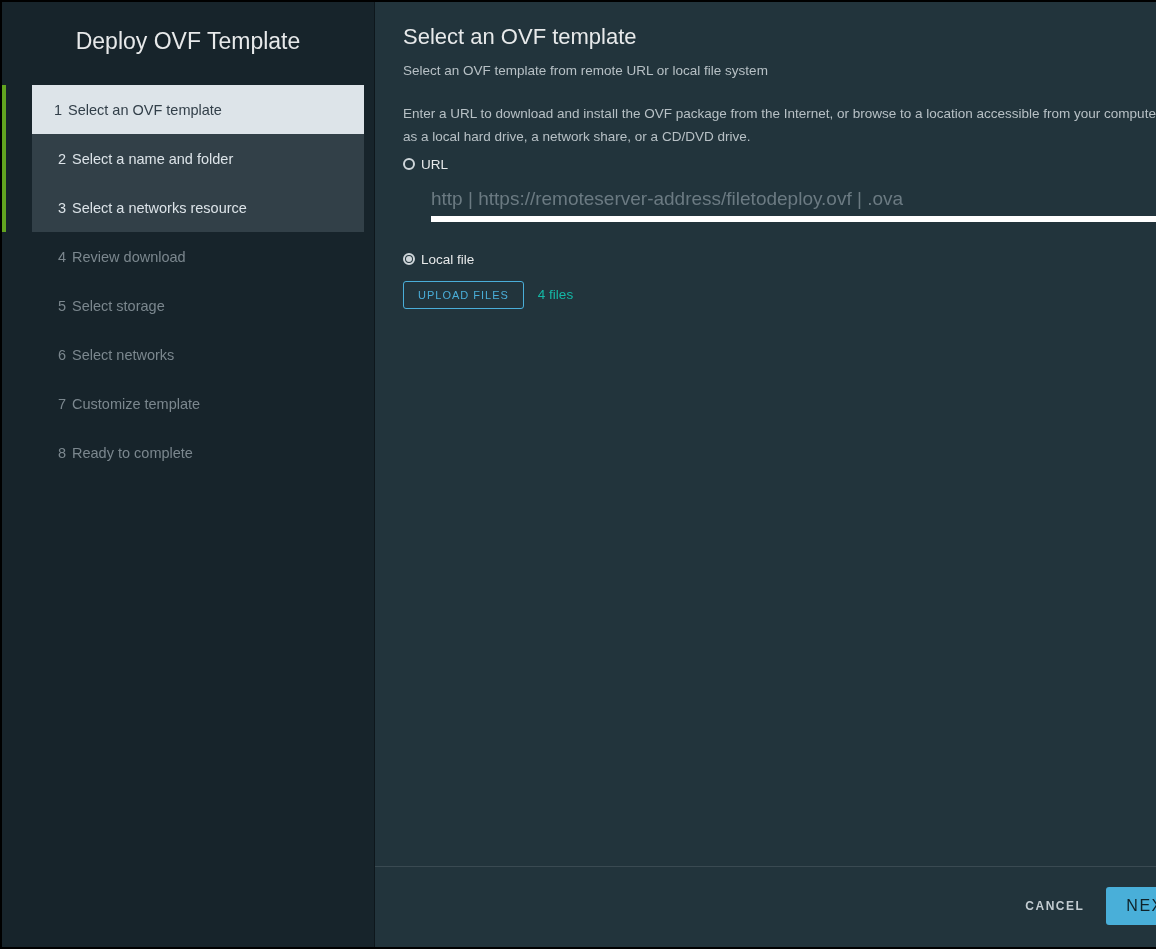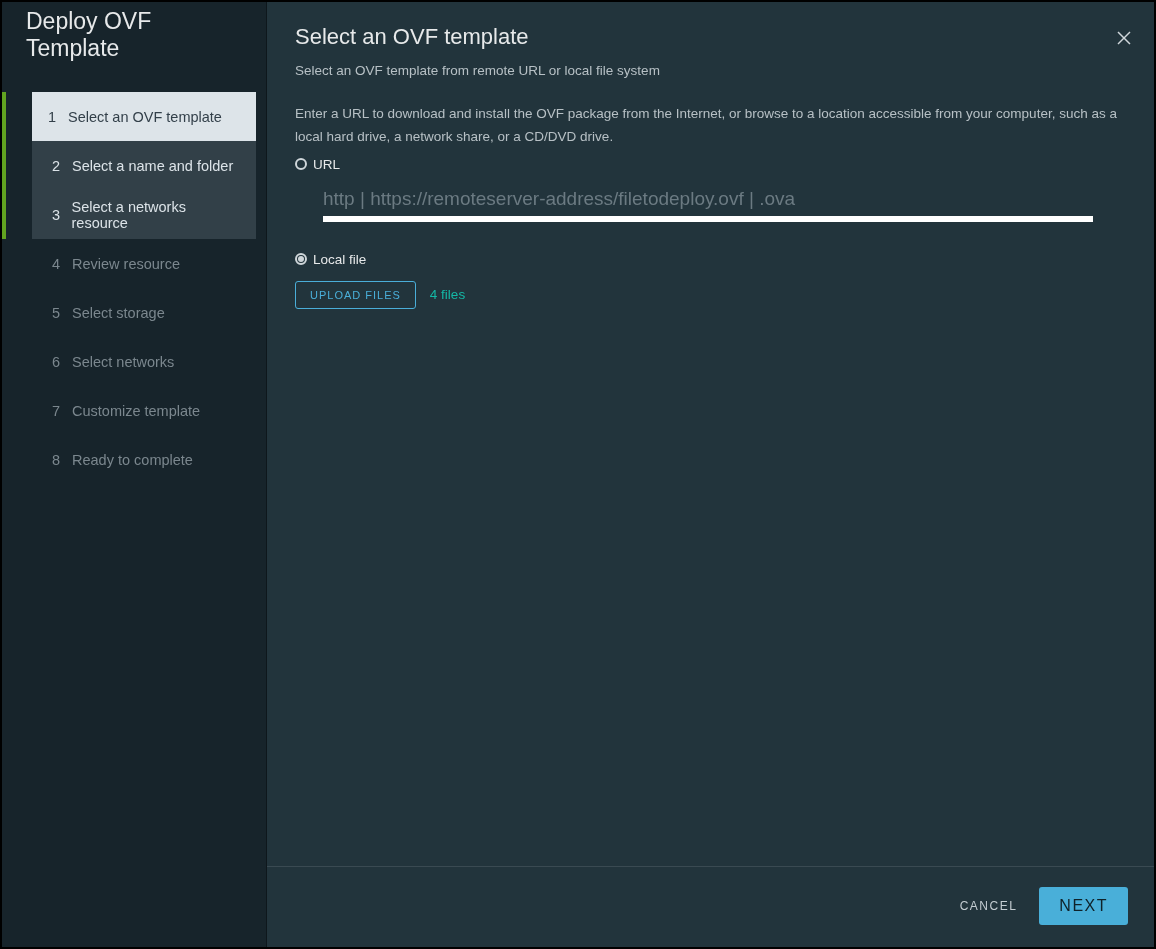--- a/index.html
+++ b/index.html
@@ -15,24 +15,25 @@
       overflow: hidden;
     }
     .wizard-container {
       display: flex;
       width: 1152px;
       height: 945px;
       margin: 2px;
       background: #1b2a33;
     }
     .sidebar {
-      width: 264px;
+      width: 372px;
       background: #17242b;
-      padding-top: 6px;
+      padding-top: 26px;
       flex-shrink: 0;
+      text-align: center;
     }
     .sidebar-title {
       color: #e7e9ea;
       font-size: 23px;
       font-weight: 300;
       padding: 0 24px 30px 24px;
     }
     .step-list {
       list-style: none;
       padding: 0 0 0 22px;
@@ -202,20 +203,21 @@
       border-top: 1px solid #3a4a52;
     }
     .cancel-btn {
       background: transparent;
       border: none;
       color: #c3ccd1;
       font-size: 12px;
       letter-spacing: 1.5px;
       cursor: pointer;
       padding: 10px 4px;
+      font-weight: bold;
     }
     .next-btn {
       background: #49afd9;
       border: none;
       color: #0f2229;
       font-size: 16px;
       letter-spacing: 1.5px;
       padding: 10px 20px;
       border-radius: 3px;
       cursor: pointer;
@@ -238,21 +240,21 @@
           <li class="step-item visited">
             <span class="step-num">2</span>
             <span class="step-label">Select a name and folder</span>
           </li>
           <li class="step-item visited">
             <span class="step-num">3</span>
             <span class="step-label">Select a networks resource</span>
           </li>
           <li class="step-item ">
             <span class="step-num">4</span>
-            <span class="step-label">Review resource</span>
+            <span class="step-label">Review download</span>
           </li>
           <li class="step-item ">
             <span class="step-num">5</span>
             <span class="step-label">Select storage</span>
           </li>
           <li class="step-item ">
             <span class="step-num">6</span>
             <span class="step-label">Select networks</span>
           </li>
           <li class="step-item ">

